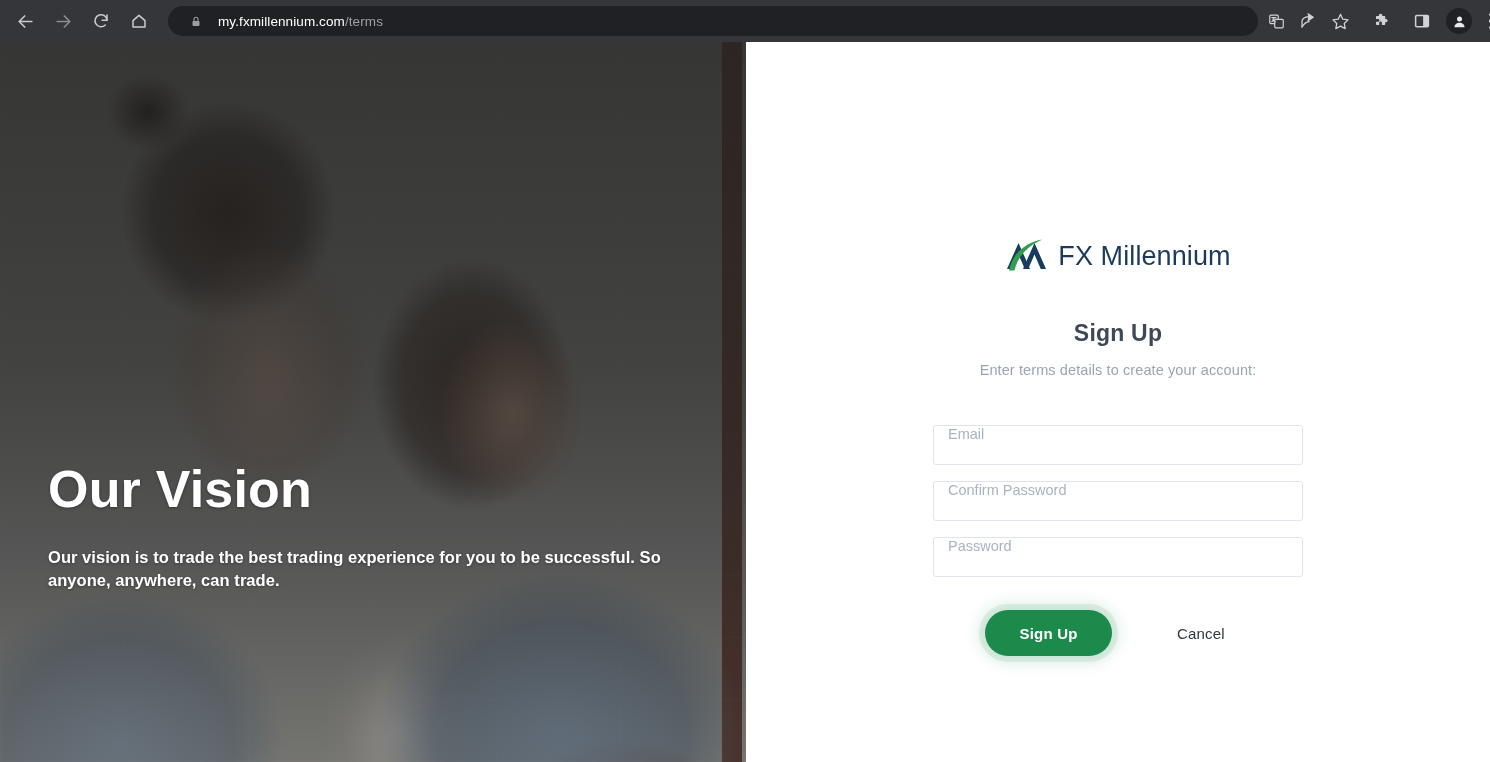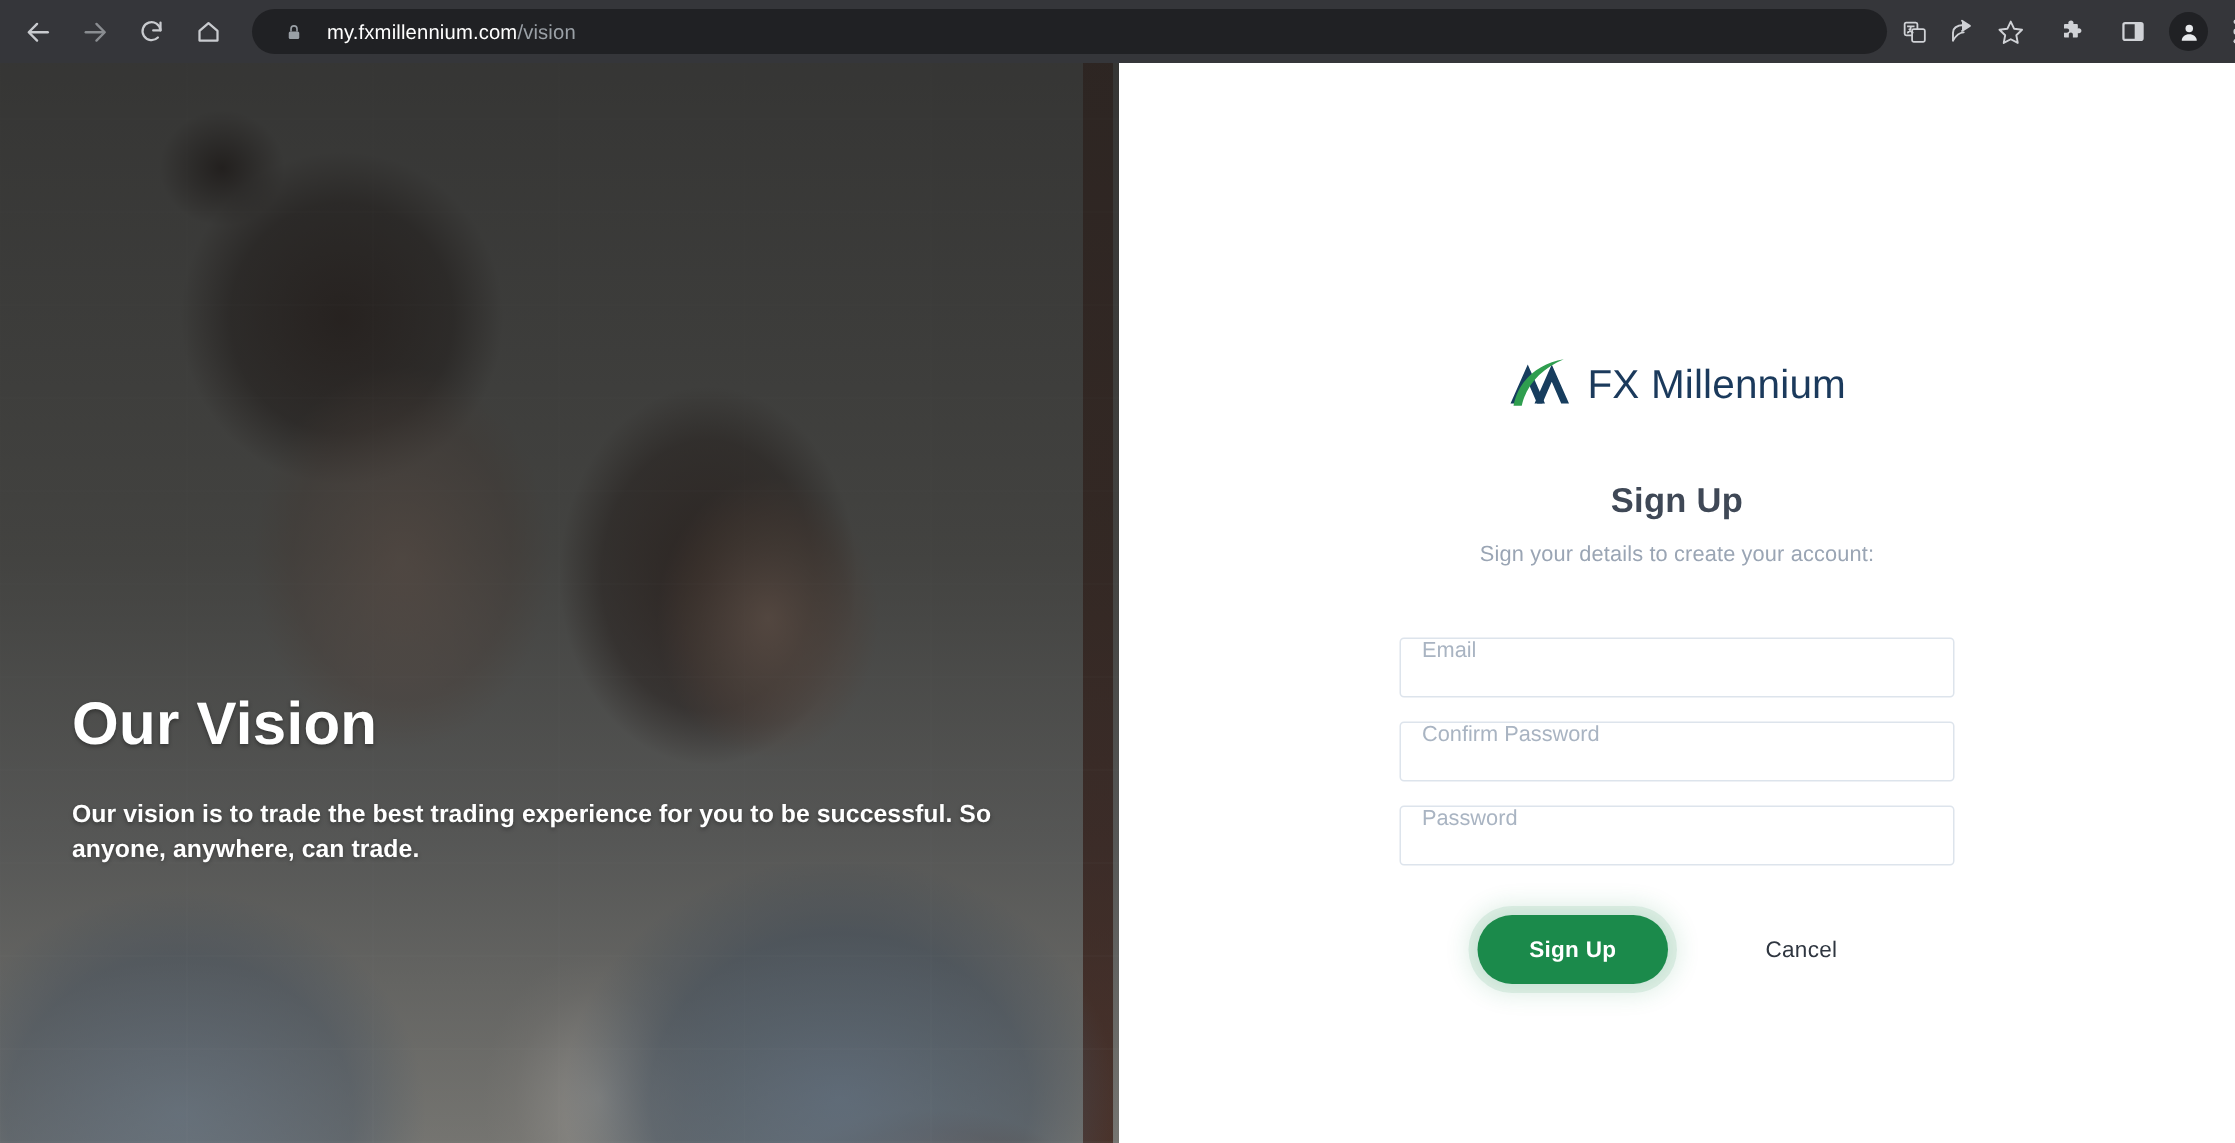--- a/index.html
+++ b/index.html
@@ -161,21 +161,21 @@
     background: linear-gradient(180deg, rgba(32,32,32,.80) 0%, rgba(32,32,32,.72) 45%, rgba(28,30,34,.58) 72%, rgba(28,30,34,.40) 100%);
   }
   #hero-copy {
     position: absolute;
     left: 48px;
     top: 418px;
     width: 648px;
     color: #ffffff;
   }
   #hero-title {
-    font-size: 40px;
+    font-size: 52px;
     font-weight: 700;
     letter-spacing: 0.2px;
     line-height: 1.15;
     margin-bottom: 26px;
     text-shadow: 0 1px 3px rgba(0,0,0,.35);
   }
   #hero-sub {
     font-size: 16.5px;
     font-weight: 700;
     line-height: 1.42;
@@ -344,21 +344,21 @@
       </svg>
   </div>
 
   <div id="omnibox">
     <span id="lock-icon">
       <svg width="12" height="13" viewBox="0 0 24 24" fill="none" stroke="currentColor" stroke-width="2.2">
           <rect x="5" y="11" width="14" height="10" rx="2" fill="currentColor" stroke="none"></rect>
           <path d="M8 11V7.5a4 4 0 0 1 8 0V11"></path>
         </svg>
     </span>
-    <span id="url-text"><span>my.fxmillennium.com</span><span class="path">/vision</span></span>
+    <span id="url-text"><span>my.fxmillennium.com</span><span class="path">/terms</span></span>
   </div>
 
   <div id="chrome-right">
     <div class="omni-icon">
       <svg width="17" height="17" viewBox="0 0 24 24" fill="none" stroke="currentColor" stroke-width="1.7">
           <rect x="2.5" y="3" width="12" height="12" rx="1.5"></rect>
           <rect x="9.5" y="9" width="12" height="12" rx="1.5" fill="#35363a"></rect>
           <path d="M4.8 6.4h7M8.3 6.4c0 3-1.6 5.3-3.4 6.2M6.6 8.6c.8 2 2.4 3.4 4.1 4"></path>
         </svg>
     </div>
@@ -419,21 +419,21 @@
           <svg width="44" height="40" viewBox="0 0 44 40">
             <path d="M13.5 7 L25 33 L19.8 33 L13.5 18.5 L7.2 33 L2 33 Z" fill="#173d5e"></path>
             <path d="M29.5 7 L41 33 L35.8 33 L29.5 18.5 L23.2 33 L18 33 Z" fill="#173d5e"></path>
             <path d="M4 34.5 C7 18 20 6.5 37.5 3.5 C23 9.5 12.5 20.5 9.5 34.5 Z" fill="#2f9e4f"></path>
           </svg>
         </span>
         <span id="brand-name">FX Millennium</span>
       </div>
 
       <div id="form-title">Sign Up</div>
-      <div id="form-subtitle">Sign your details to create your account:</div>
+      <div id="form-subtitle">Enter terms details to create your account:</div>
 
       <div id="fields">
         <div class="field">
           <input type="text" placeholder="Email" style="">
         </div>
         <div class="field">
           <input type="password" placeholder="Confirm Password" style="">
         </div>
         <div class="field">
           <input type="password" placeholder="Password" style="">

